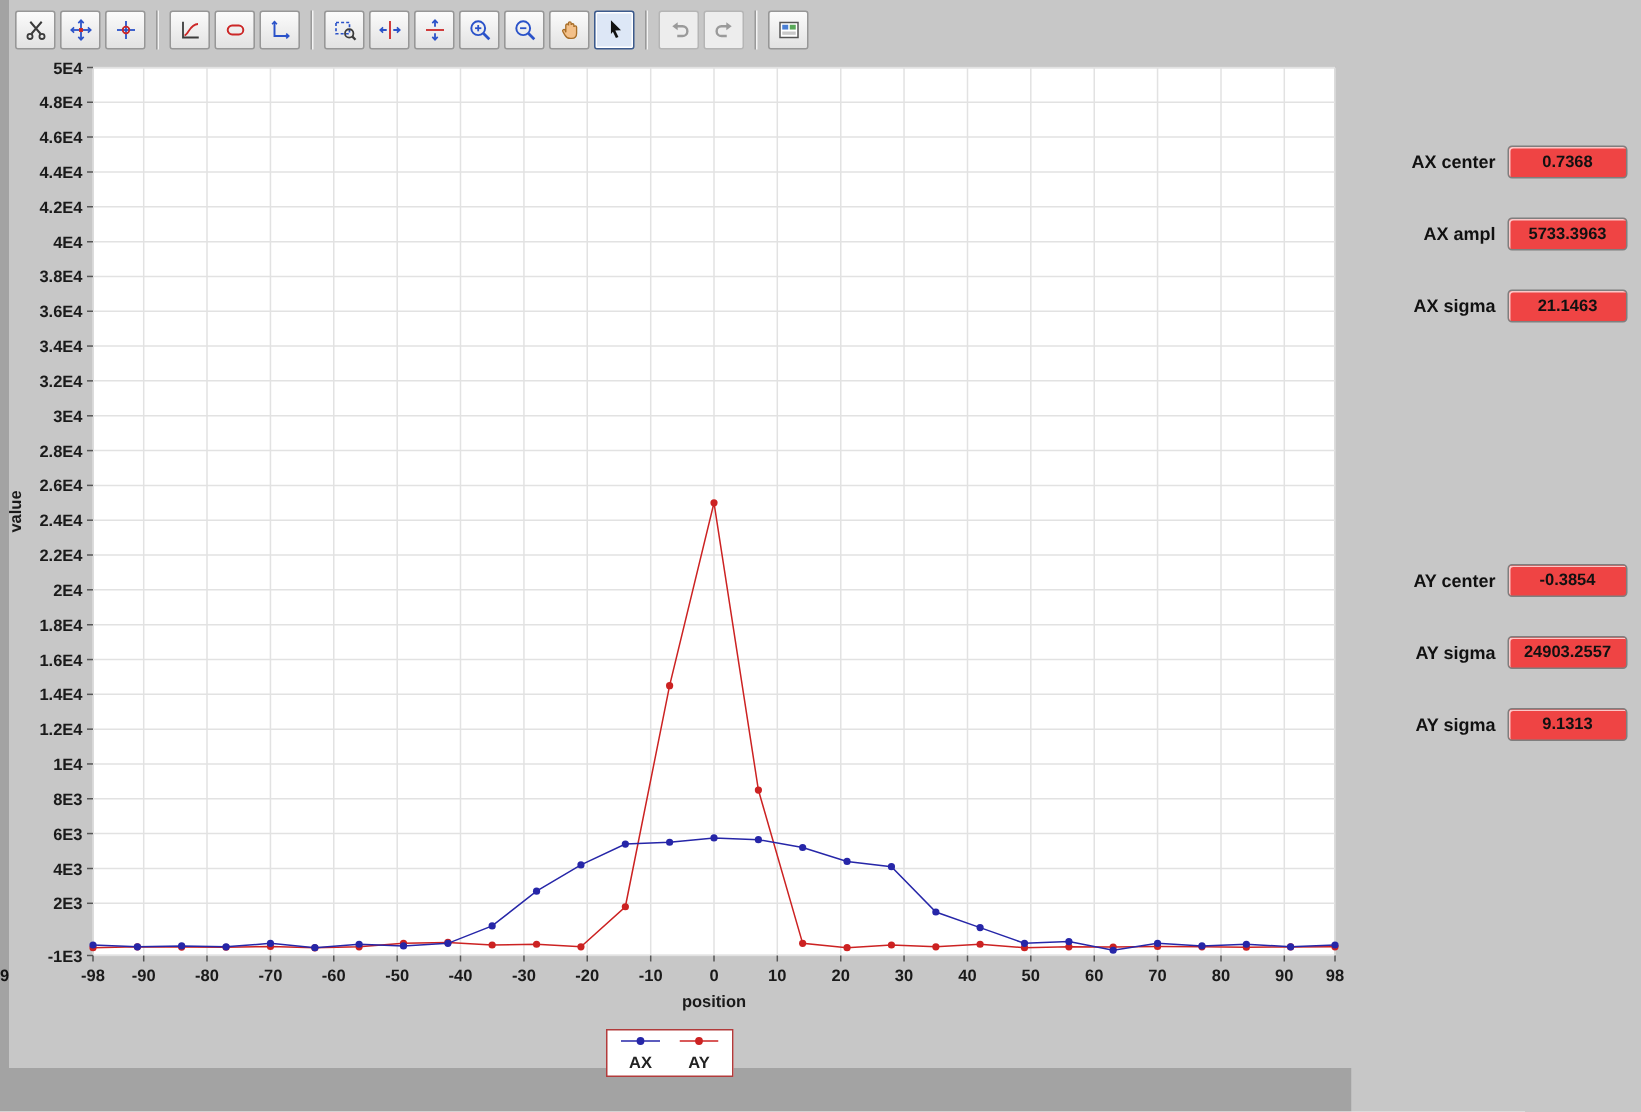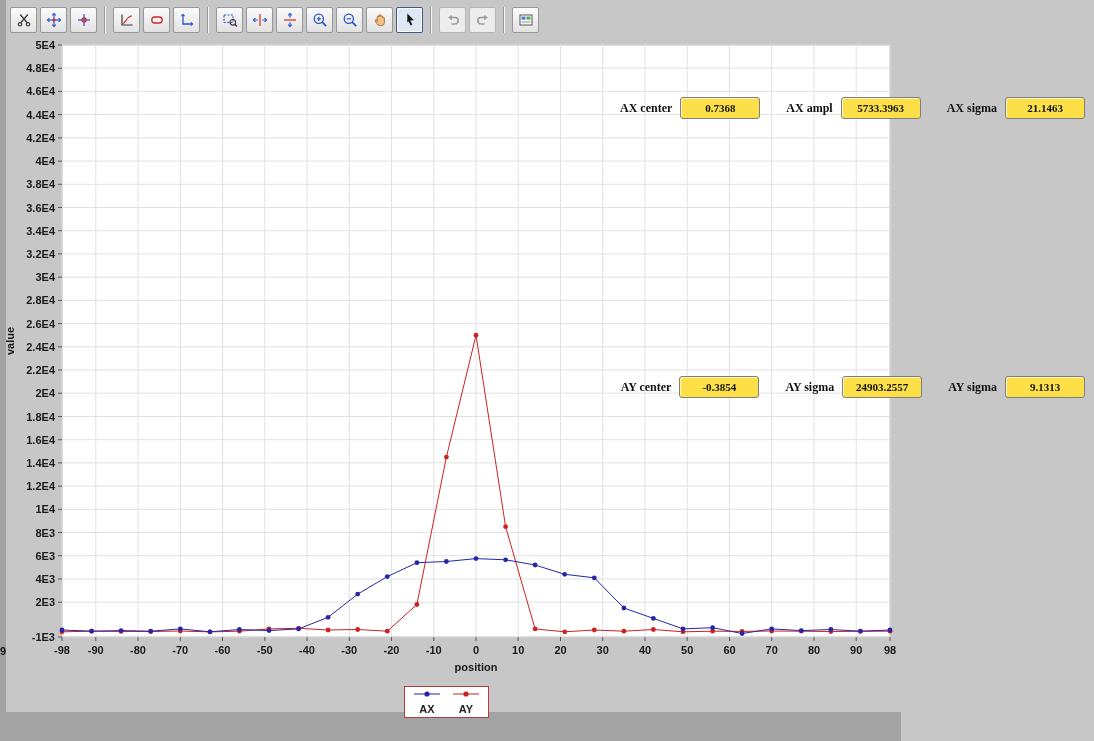--- a/index.html
+++ b/index.html
@@ -16,26 +16,26 @@
   .tb-sep{width:0;height:26px;border-left:1px solid #9a9a9a;border-right:1px solid #f4f4f4;margin:0 4px;}
 
   #chart-area{position:absolute;left:0;top:36px;width:901px;height:676px;}
 
   #legend{position:absolute;left:404px;top:686px;display:flex;gap:13px;align-items:center;
           background:#ffffff;border:1px solid #b23b3b;padding:2px 9px;font-size:11px;
           font-weight:bold;color:#222;}
   .li{display:flex;align-items:center;gap:4px;flex-direction:column;}
 
   #side-panel{position:absolute;left:901px;top:0;width:193px;height:741px;background:#c7c7c7;}
-  .panel-group{position:absolute;right:9px;display:flex;flex-direction:row;gap:26px;font-family:Liberation Serif, serif;}
+  .panel-group{position:absolute;right:9px;display:flex;flex-direction:column;gap:26px;}
   .g0{top:97px}.g1{top:376px}
   .prow{display:flex;align-items:center;justify-content:flex-end;gap:8px;}
   .plabel{font-size:12px;font-weight:bold;color:#111;white-space:nowrap;}
   .pfield{display:inline-block;width:78px;height:20px;line-height:20px;text-align:center;
-          font-size:11px;font-weight:bold;color:#111;background:#fde047;border:1px solid #7f7f7f;
+          font-size:11px;font-weight:bold;color:#111;background:#ef4444;border:1px solid #7f7f7f;
           border-radius:3px;box-shadow:inset 1px 1px 0 rgba(255,255,255,.7);}
   .stray{position:absolute;left:0px;top:645px;font-size:11px;font-weight:bold;color:#111;}
 </style>
 </head>
 <body>
 
 <div id="app">
   <div id="left-edge"></div>
   <div id="bottom-strip"></div>
 

